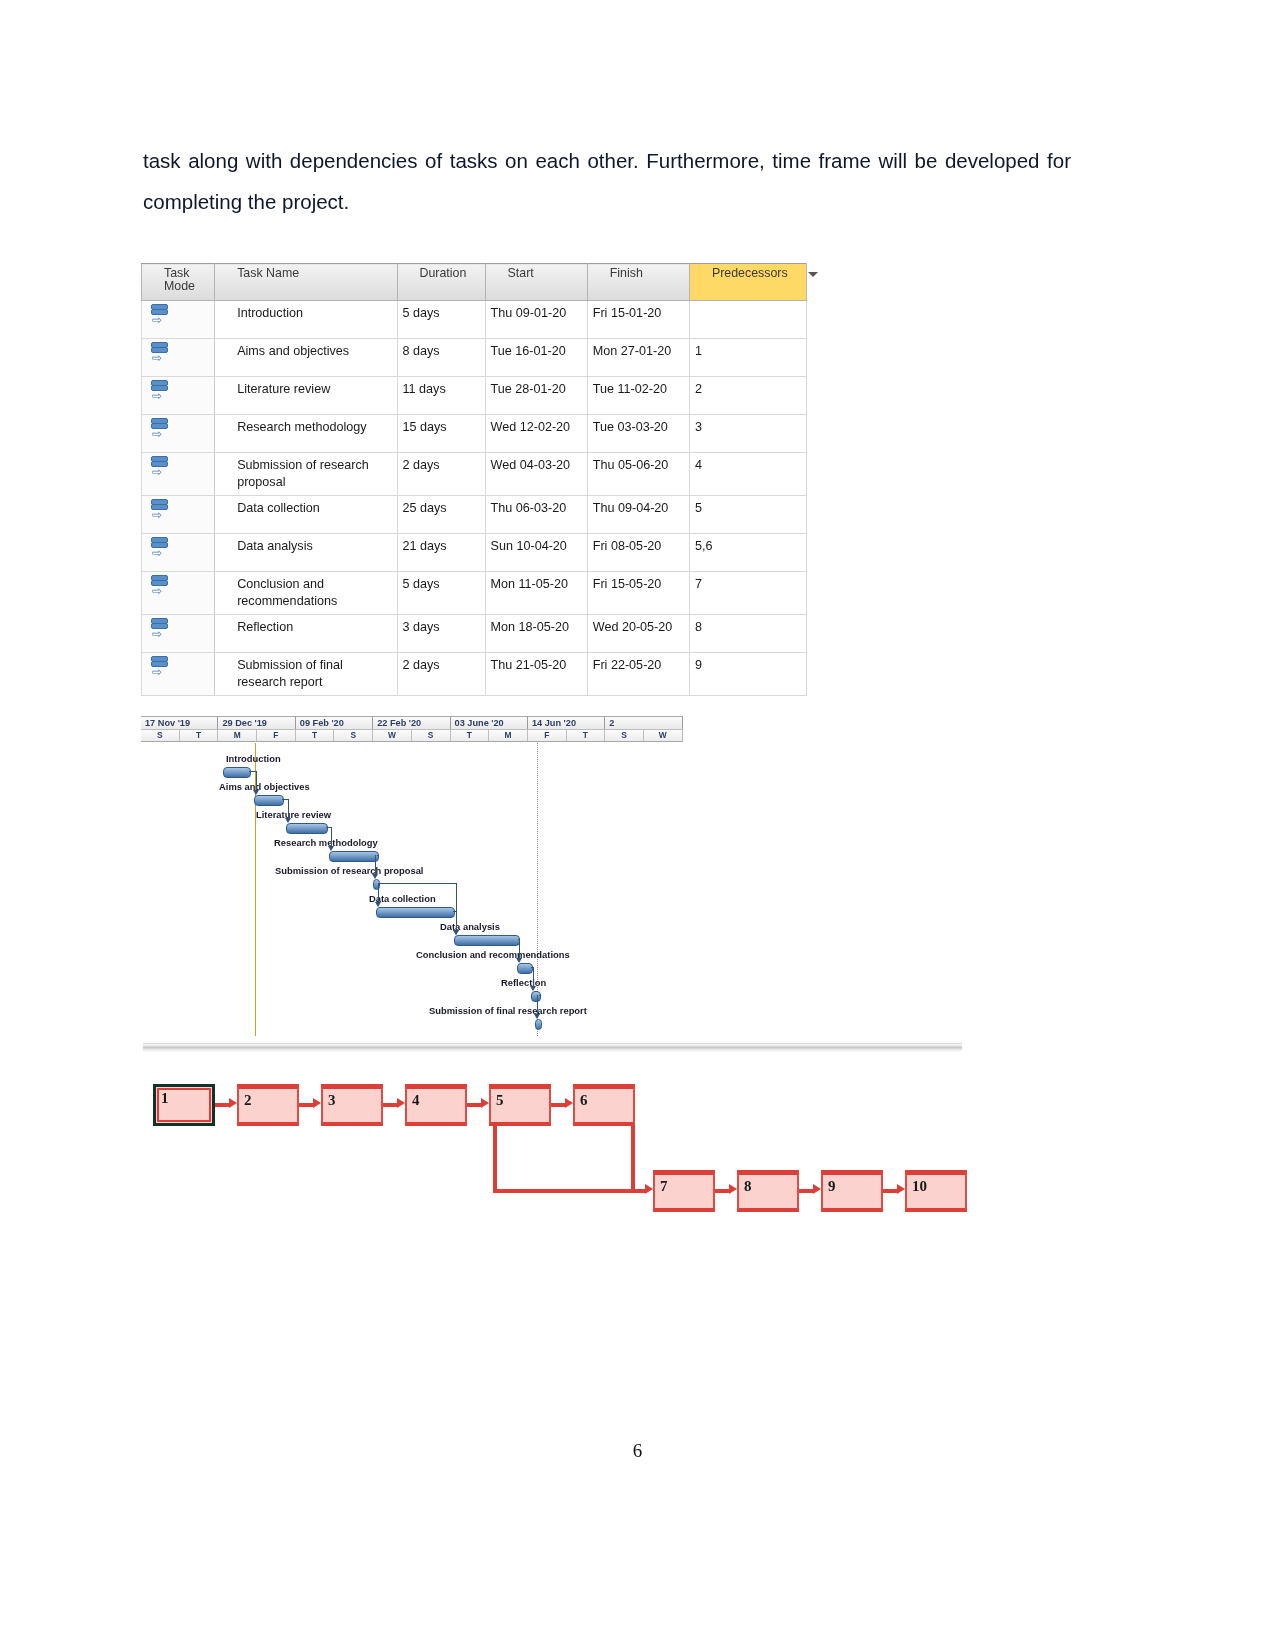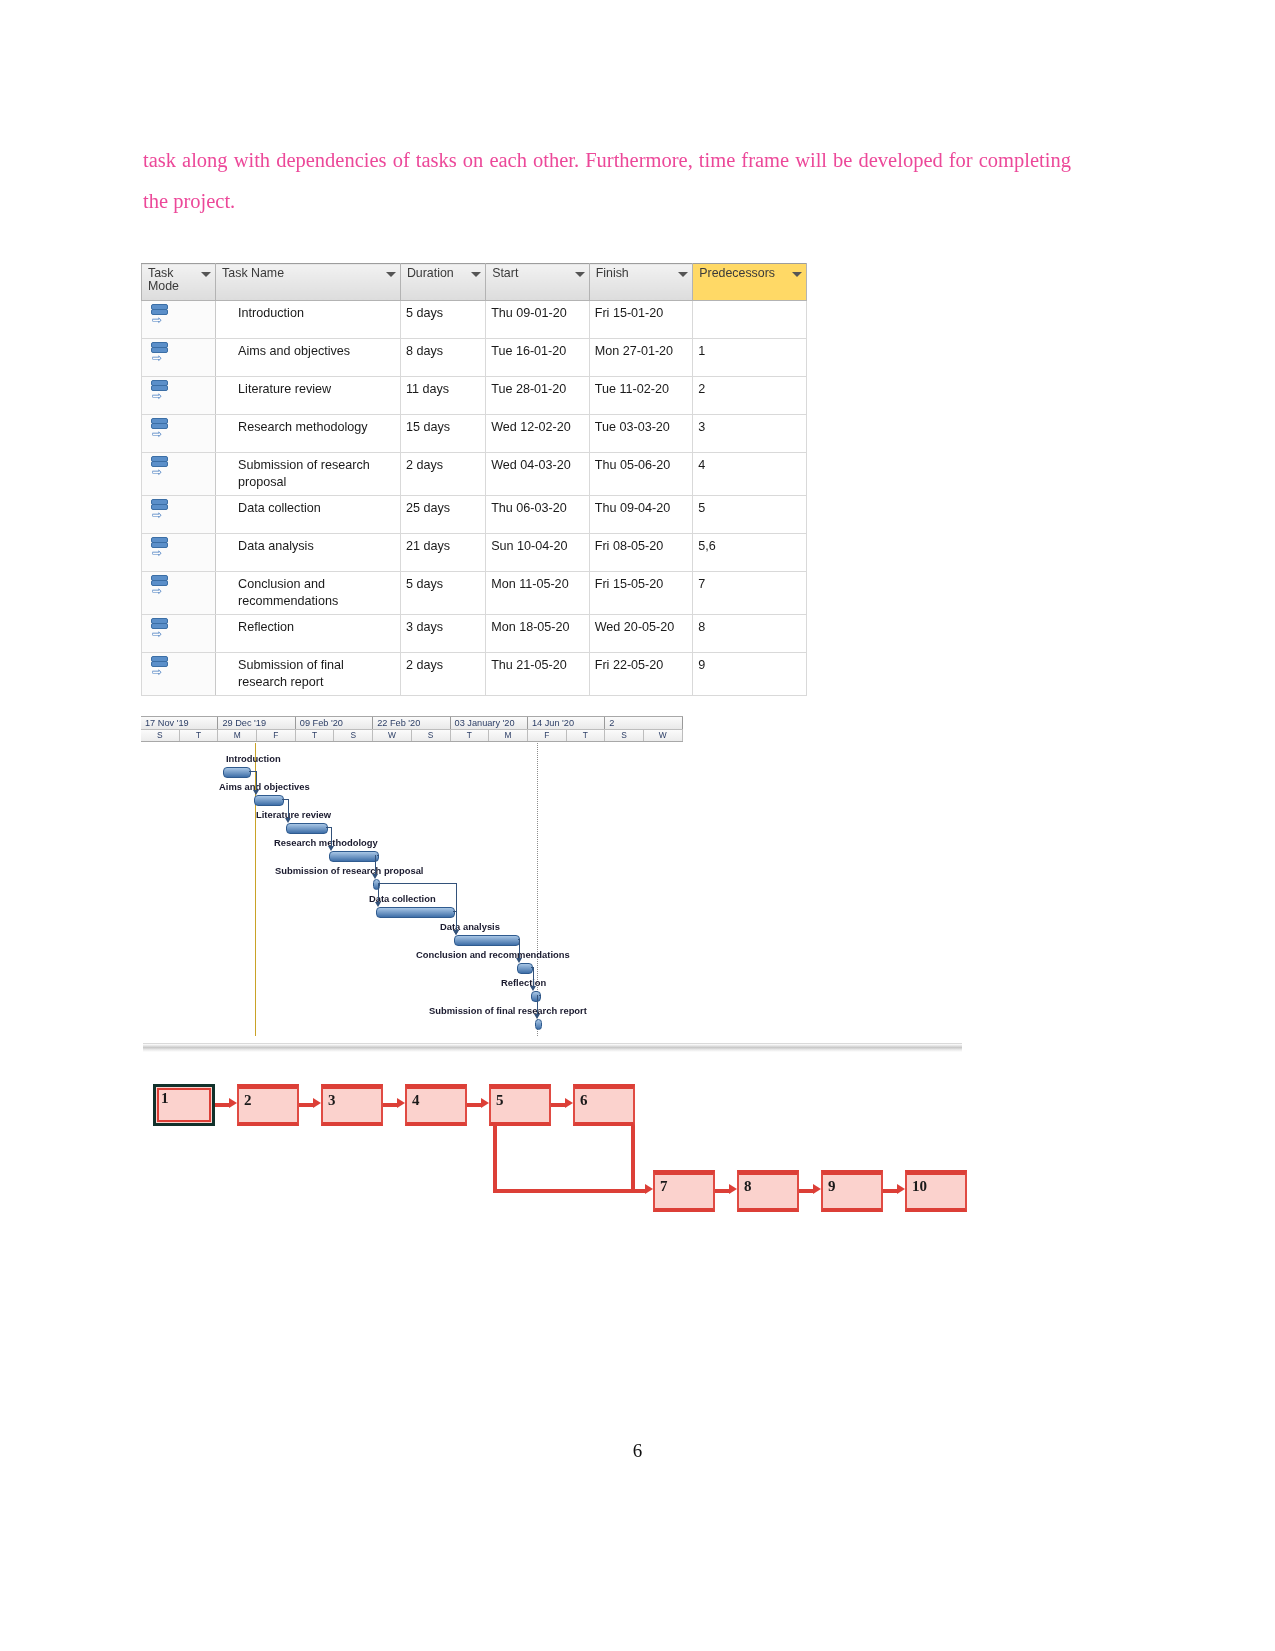--- a/index.html
+++ b/index.html
@@ -8,24 +8,24 @@
     background:#ffffff;
     font-family:"Liberation Serif", serif;
     position:relative;
     overflow:hidden;
   }
   .page{position:relative;width:1275px;height:1651px;}
 
   
   .para{
     position:absolute;left:143px;top:140px;width:928px;
-    font-family:Liberation Serif, serif;
+    font-family:Liberation Sans, sans-serif;
     font-size:20.5px;line-height:41px;
     text-align:justify;text-justify:inter-word;
-    color:#ec4899;
+    color:#0f172a;
   }
 
   
   .proj-table{
     position:absolute;left:141px;top:263px;
     width:666px;
     border-collapse:collapse;
     font-family:"Liberation Sans", sans-serif;
     font-size:12.6px;
     color:#1a1a1a;
@@ -41,21 +41,21 @@
     vertical-align:top;
     height:30px;
     position:relative;
     color:#3a3a3a;
     font-size:12.4px;
   }
   .proj-table th.pred{
     background:#ffd966;
     color:#3a3a3a;
   }
-  .hdr-inner{display:flex;justify-content:space-between;align-items:flex-start;width:100%;}
+  .hdr-inner{display:flex;justify-content:space-between;align-items:flex-start;width:100%;margin-left:16px;}
   .hdr-label{white-space:normal;line-height:13px;}
   .filter-arrow{
     width:0;height:0;flex:0 0 auto;
     border-left:5px solid transparent;
     border-right:5px solid transparent;
     border-top:5px solid #555;
     margin-top:5px;margin-left:4px;
   }
   .proj-table td{
     border:1px solid #d9d9d9;
@@ -84,21 +84,21 @@
   .mode-icon .bar1{position:absolute;left:1px;top:0;width:15px;height:4px;background:#5b8fc9;border-radius:2px;border:1px solid #3b6ea5;}
   .mode-icon .bar2{position:absolute;left:1px;top:5px;width:15px;height:4px;background:#5b8fc9;border-radius:2px;border:1px solid #3b6ea5;}
   .mode-icon .arrow{position:absolute;left:2px;top:10px;font-size:12px;color:#4a7fc1;line-height:12px;}
 
   
   .gantt{
     position:absolute;left:141px;top:716px;
     width:542px;height:320px;
     font-family:"Liberation Sans", sans-serif;
   }
-  .gantt-hdr{position:relative;width:542px;height:27px;}
+  .gantt-hdr{position:relative;width:542px;height:27px;font-weight:bold;}
   .gantt-row-top{
     display:flex;height:14px;
     background:linear-gradient(#fbfbfb,#e9e9e9);
     border-top:1px solid #a8a8a8;
     border-bottom:1px solid #bdbdbd;
     box-sizing:border-box;
   }
   .gantt-row-top .cell{
     flex:0 0 auto;width:77.4px;
     border-right:1px solid #9a9a9a;
@@ -398,21 +398,21 @@
       </tbody>
   </table>
 
   <div class="gantt">
     <div class="gantt-hdr">
       <div class="gantt-row-top" id="gantt-major">
           <div class="cell">17 Nov '19</div>
           <div class="cell">29 Dec '19</div>
           <div class="cell">09 Feb '20</div>
           <div class="cell">22 Feb '20</div>
-          <div class="cell">03 January '20</div>
+          <div class="cell">03 June '20</div>
           <div class="cell">14 Jun '20</div>
           <div class="cell">2</div>
         </div>
       <div class="gantt-row-bot" id="gantt-minor">
           <div class="cell">S</div>
           <div class="cell">T</div>
           <div class="cell">M</div>
           <div class="cell">F</div>
           <div class="cell">T</div>
           <div class="cell">S</div>

